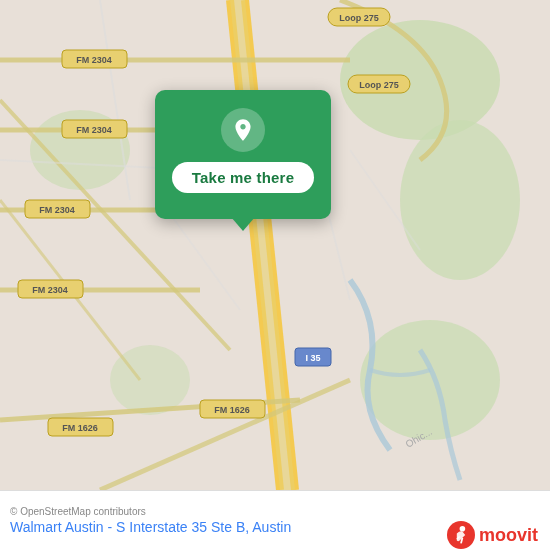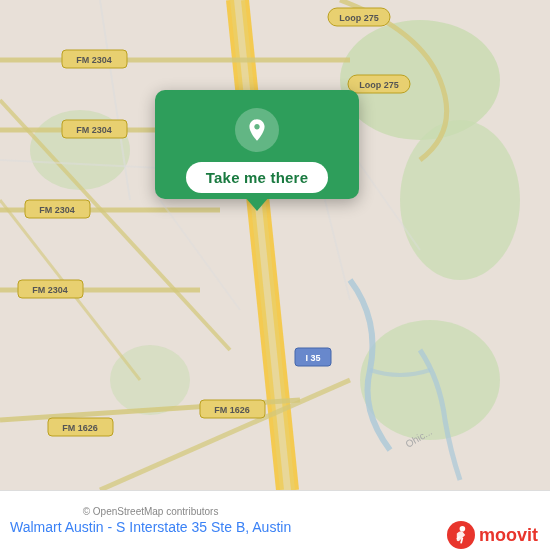--- a/index.html
+++ b/index.html
@@ -24,27 +24,27 @@
     #map-svg {
       width: 100%;
       height: 100%;
     }
 
     
     #popup-card {
       position: absolute;
       top: 90px;
       left: 155px;
-      width: 204px;
+      width: 176px;
       background: #2e9e5b;
       border-radius: 10px;
       display: flex;
       flex-direction: column;
       align-items: center;
-      padding: 18px 20px 6px;
+      padding: 18px 20px 26px;
       box-shadow: 0 4px 16px rgba(0,0,0,0.3);
       z-index: 10;
     }
 
     #popup-card::after {
       content: '';
       position: absolute;
       bottom: -12px;
       left: 50%;
       transform: translateX(-50%);
@@ -93,21 +93,20 @@
       justify-content: space-between;
       padding: 0 12px 0 10px;
       border-top: 1px solid #ddd;
       position: relative;
       z-index: 20;
     }
 
     #bottom-left {
       display: flex;
       flex-direction: column;
-      text-align: center;
     }
 
     #copyright-text {
       font-size: 10px;
       color: #888;
       margin-bottom: 2px;
     }
 
     #location-name {
       font-size: 14px;

